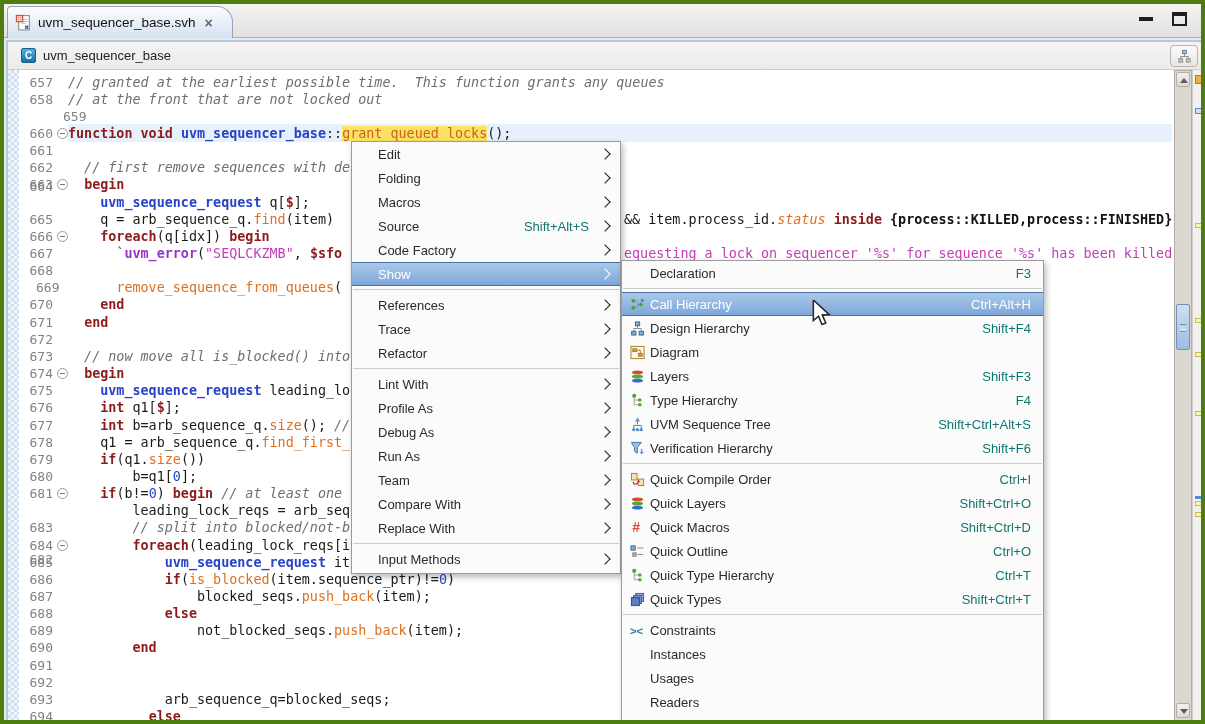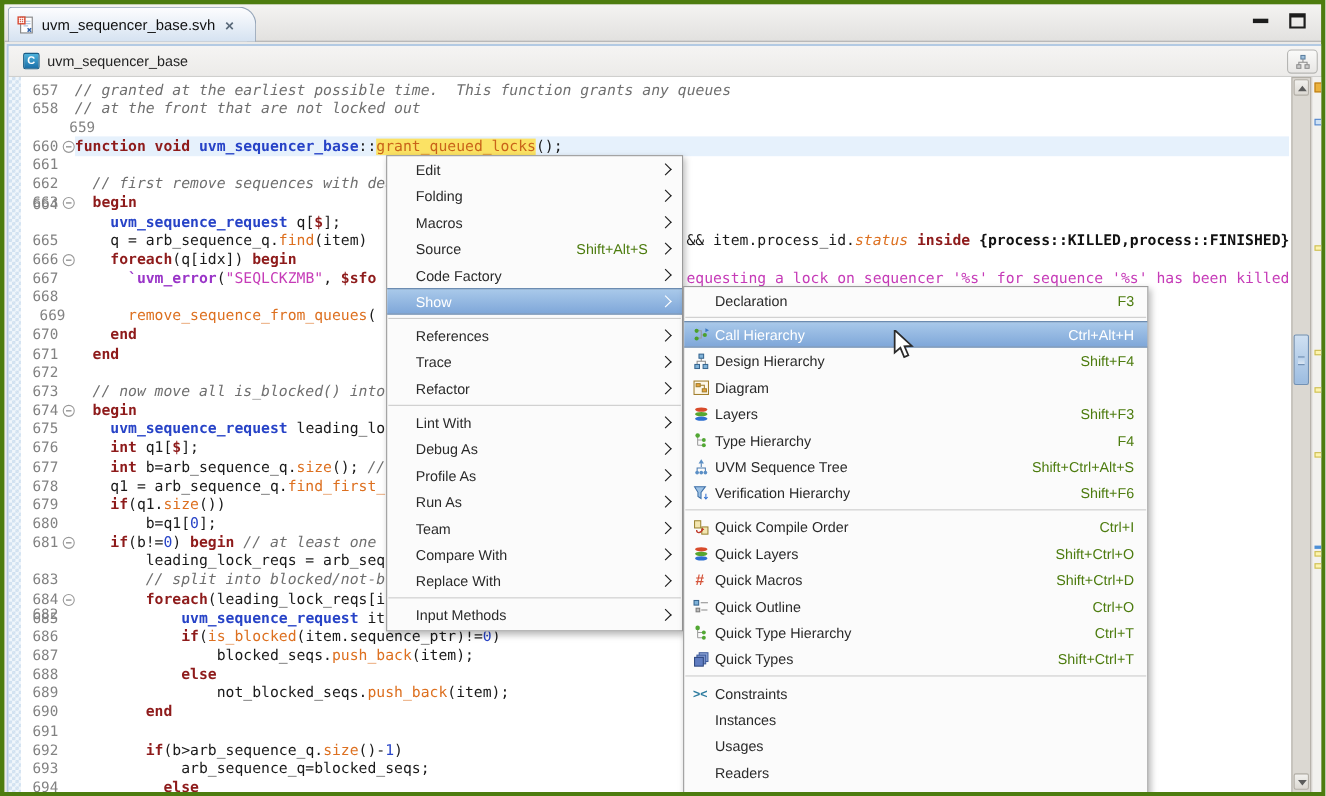--- a/index.html
+++ b/index.html
@@ -86,21 +86,21 @@
   .menu{position:absolute;background:#fbfbfb;border:1px solid #9b9b9b;
     box-shadow:2px 3px 6px rgba(0,0,0,.28);padding:0 0 2px 0;z-index:20;}
   .menu1{left:347px;top:137px;width:270px;}
   .menu2{left:617px;top:256px;width:423px;}
   .mi{display:flex;align-items:center;height:24px;cursor:pointer;color:#2a2a2a;}
   .menu1 .mi{padding-left:26px;}
   .menu2 .mi{padding-left:6px;}
   .mic{width:18px;height:16px;margin-right:4px;flex:0 0 auto;display:flex;align-items:center;justify-content:center;}
   .mic svg{width:15px;height:15px;}
   .mil{flex:1 1 auto;white-space:nowrap;}
-  .mia{margin-right:12px;white-space:nowrap;color:#4d7c0f;}
+  .mia{margin-right:12px;white-space:nowrap;color:#0f766e;}
   .menu1 .mia{margin-right:8px;}
   .mar{width:16px;margin-right:7px;position:relative;flex:0 0 auto;height:10px;}
   .mar::after{content:"";position:absolute;left:4px;top:1px;width:7px;height:7px;
     border-top:1.6px solid #1c1c1c;border-right:1.6px solid #1c1c1c;transform:rotate(45deg);}
   .mi.hl{background:linear-gradient(var(--menu-hl-top),var(--menu-hl-bottom));
     border-top:1px solid var(--menu-hl-border);border-bottom:1px solid var(--menu-hl-border);color:#fff;}
   .mi.hl .mia{color:#fff;}
   .mi.hl .mar::after{border-color:#fff;}
   .msep{height:7px;position:relative;}
   .msep::after{content:"";position:absolute;left:1px;right:1px;top:3px;border-top:1px solid #cccccc;}
@@ -225,21 +225,20 @@
         <div class="cline" style="top: 432.25px;"><span class="tk-p">        leading_lock_reqs = arb_sequ</span></div>
         <div class="cline" style="top: 449.4px;"><span class="tk-c">        // split into blocked/not-bl</span></div>
         <div class="cline" style="top: 466.55px;"><span class="tk-p">        </span><span class="tk-k">foreach</span><span class="tk-p">(leading_lock_reqs[i]</span></div>
         <div class="cline" style="top: 483.7px;"><span class="tk-p">            </span><span class="tk-t">uvm_sequence_request</span><span class="tk-p"> ite</span></div>
         <div class="cline" style="top: 500.85px;"><span class="tk-p">            </span><span class="tk-k">if</span><span class="tk-p">(</span><span class="tk-f">is_blocked</span><span class="tk-p">(item.sequence_ptr)!=</span><span class="tk-n">0</span><span class="tk-p">)</span></div>
         <div class="cline" style="top: 518px;"><span class="tk-p">                blocked_seqs.</span><span class="tk-f">push_back</span><span class="tk-p">(item);</span></div>
         <div class="cline" style="top: 535.15px;"><span class="tk-p">            </span><span class="tk-k">else</span></div>
         <div class="cline" style="top: 552.3px;"><span class="tk-p">                not_blocked_seqs.</span><span class="tk-f">push_back</span><span class="tk-p">(item);</span></div>
         <div class="cline" style="top: 569.45px;"><span class="tk-p">        </span><span class="tk-k">end</span></div>
         <div class="cline" style="top: 586.6px;"></div>
-        <div class="cline" style="top: 603.75px;"><span class="tk-p">        </span><span class="tk-k">if</span><span class="tk-p">(b&gt;arb_sequence_q.</span><span class="tk-f">size</span><span class="tk-p">()-</span><span class="tk-n">1</span><span class="tk-p">)</span></div>
         <div class="cline" style="top: 620.9px;"><span class="tk-p">            arb_sequence_q=blocked_seqs;</span></div>
         <div class="cline" style="top: 638.05px;"><span class="tk-p">          </span><span class="tk-k">else</span></div>
       </div>
     <div class="vscroll">
       <div class="sc-btn sc-up">
           <i></i>
         </div>
       <div class="sc-thumb" id="scthumb" style="top: 233px; height: 46px;"></div>
       <div class="sc-btn sc-down">
           <i></i>
@@ -296,25 +295,25 @@
       <div class="mi">
         <span class="mil">Refactor</span>
         <span class="mar"></span>
       </div>
       <div class="msep"></div>
       <div class="mi">
         <span class="mil">Lint With</span>
         <span class="mar"></span>
       </div>
       <div class="mi">
+        <span class="mil">Profile As</span>
+        <span class="mar"></span>
+      </div>
+      <div class="mi">
         <span class="mil">Debug As</span>
-        <span class="mar"></span>
-      </div>
-      <div class="mi">
-        <span class="mil">Profile As</span>
         <span class="mar"></span>
       </div>
       <div class="mi">
         <span class="mil">Run As</span>
         <span class="mar"></span>
       </div>
       <div class="mi">
         <span class="mil">Team</span>
         <span class="mar"></span>
       </div>

